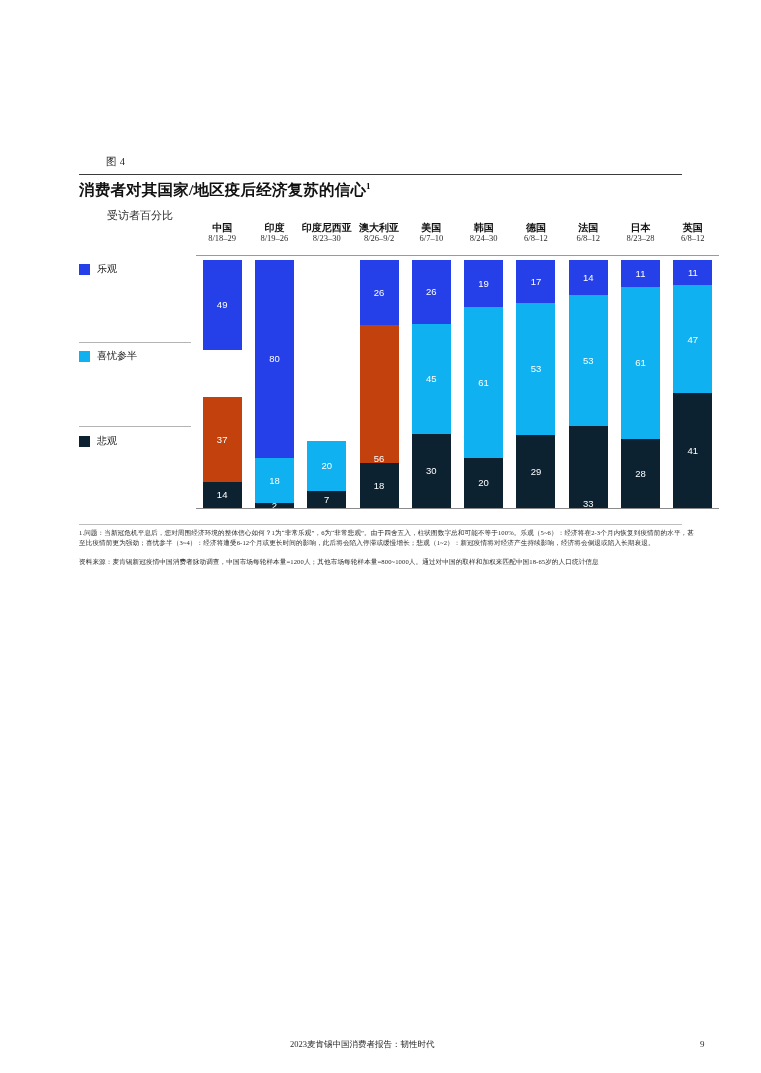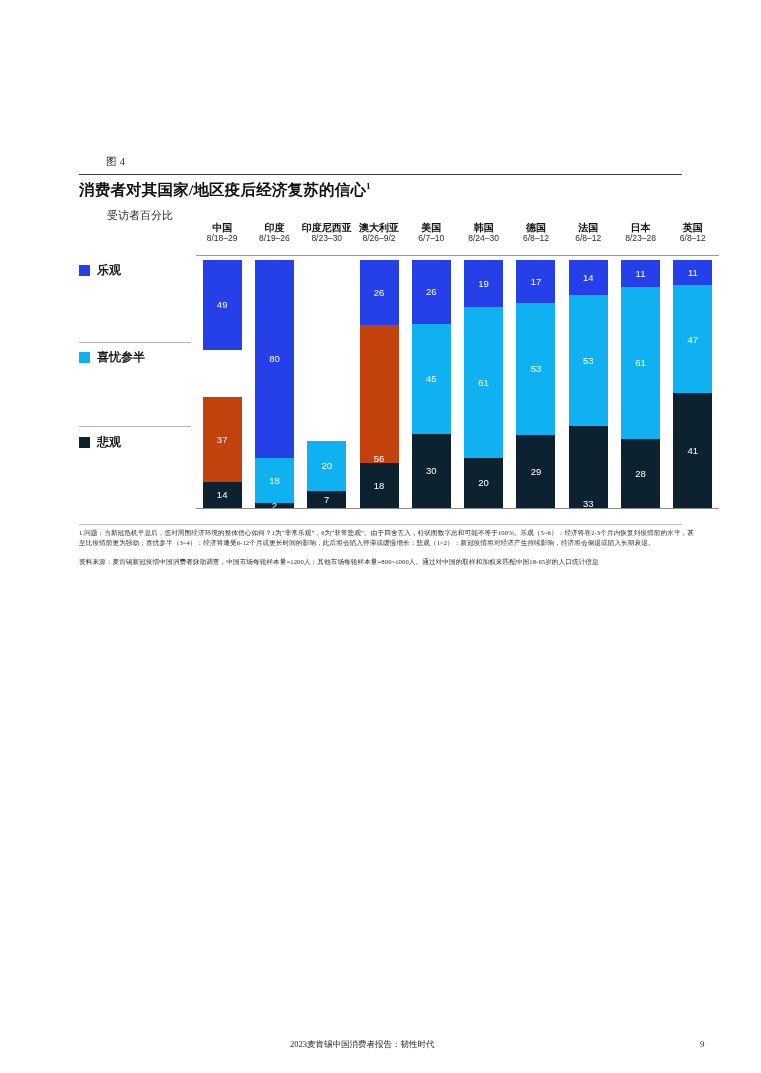--- a/index.html
+++ b/index.html
@@ -91,21 +91,21 @@
     font-size: 10px;
     font-weight: bold;
     color: #111;
     display: block;
     white-space: nowrap;
   }
   .col-head .cdate {
     font-size: 8.5px;
     color: #2b2b2b;
     display: block;
-    font-family: Liberation Sans, sans-serif;
+    font-family: Liberation Serif, serif;
     margin-top: 0;
   }
 
   .header-rule {
     position: absolute;
     left: 117px;
     top: 33px;
     width: 523px;
     height: 1px;
     background: #9a9a9a;
@@ -125,22 +125,22 @@
     display: flex;
     align-items: center;
     gap: 7px;
   }
   .legend-swatch {
     width: 11px;
     height: 11px;
     display: inline-block;
   }
   .legend-text {
-    font-size: 12px;
-    font-weight: bold;
+    font-size: 10px;
+    font-weight: normal;
     color: #1a1a1a;
     white-space: nowrap;
   }
   .legend-sep {
     position: absolute;
     left: 0;
     width: 112px;
     height: 1px;
     background: #b4b4b4;
   }

